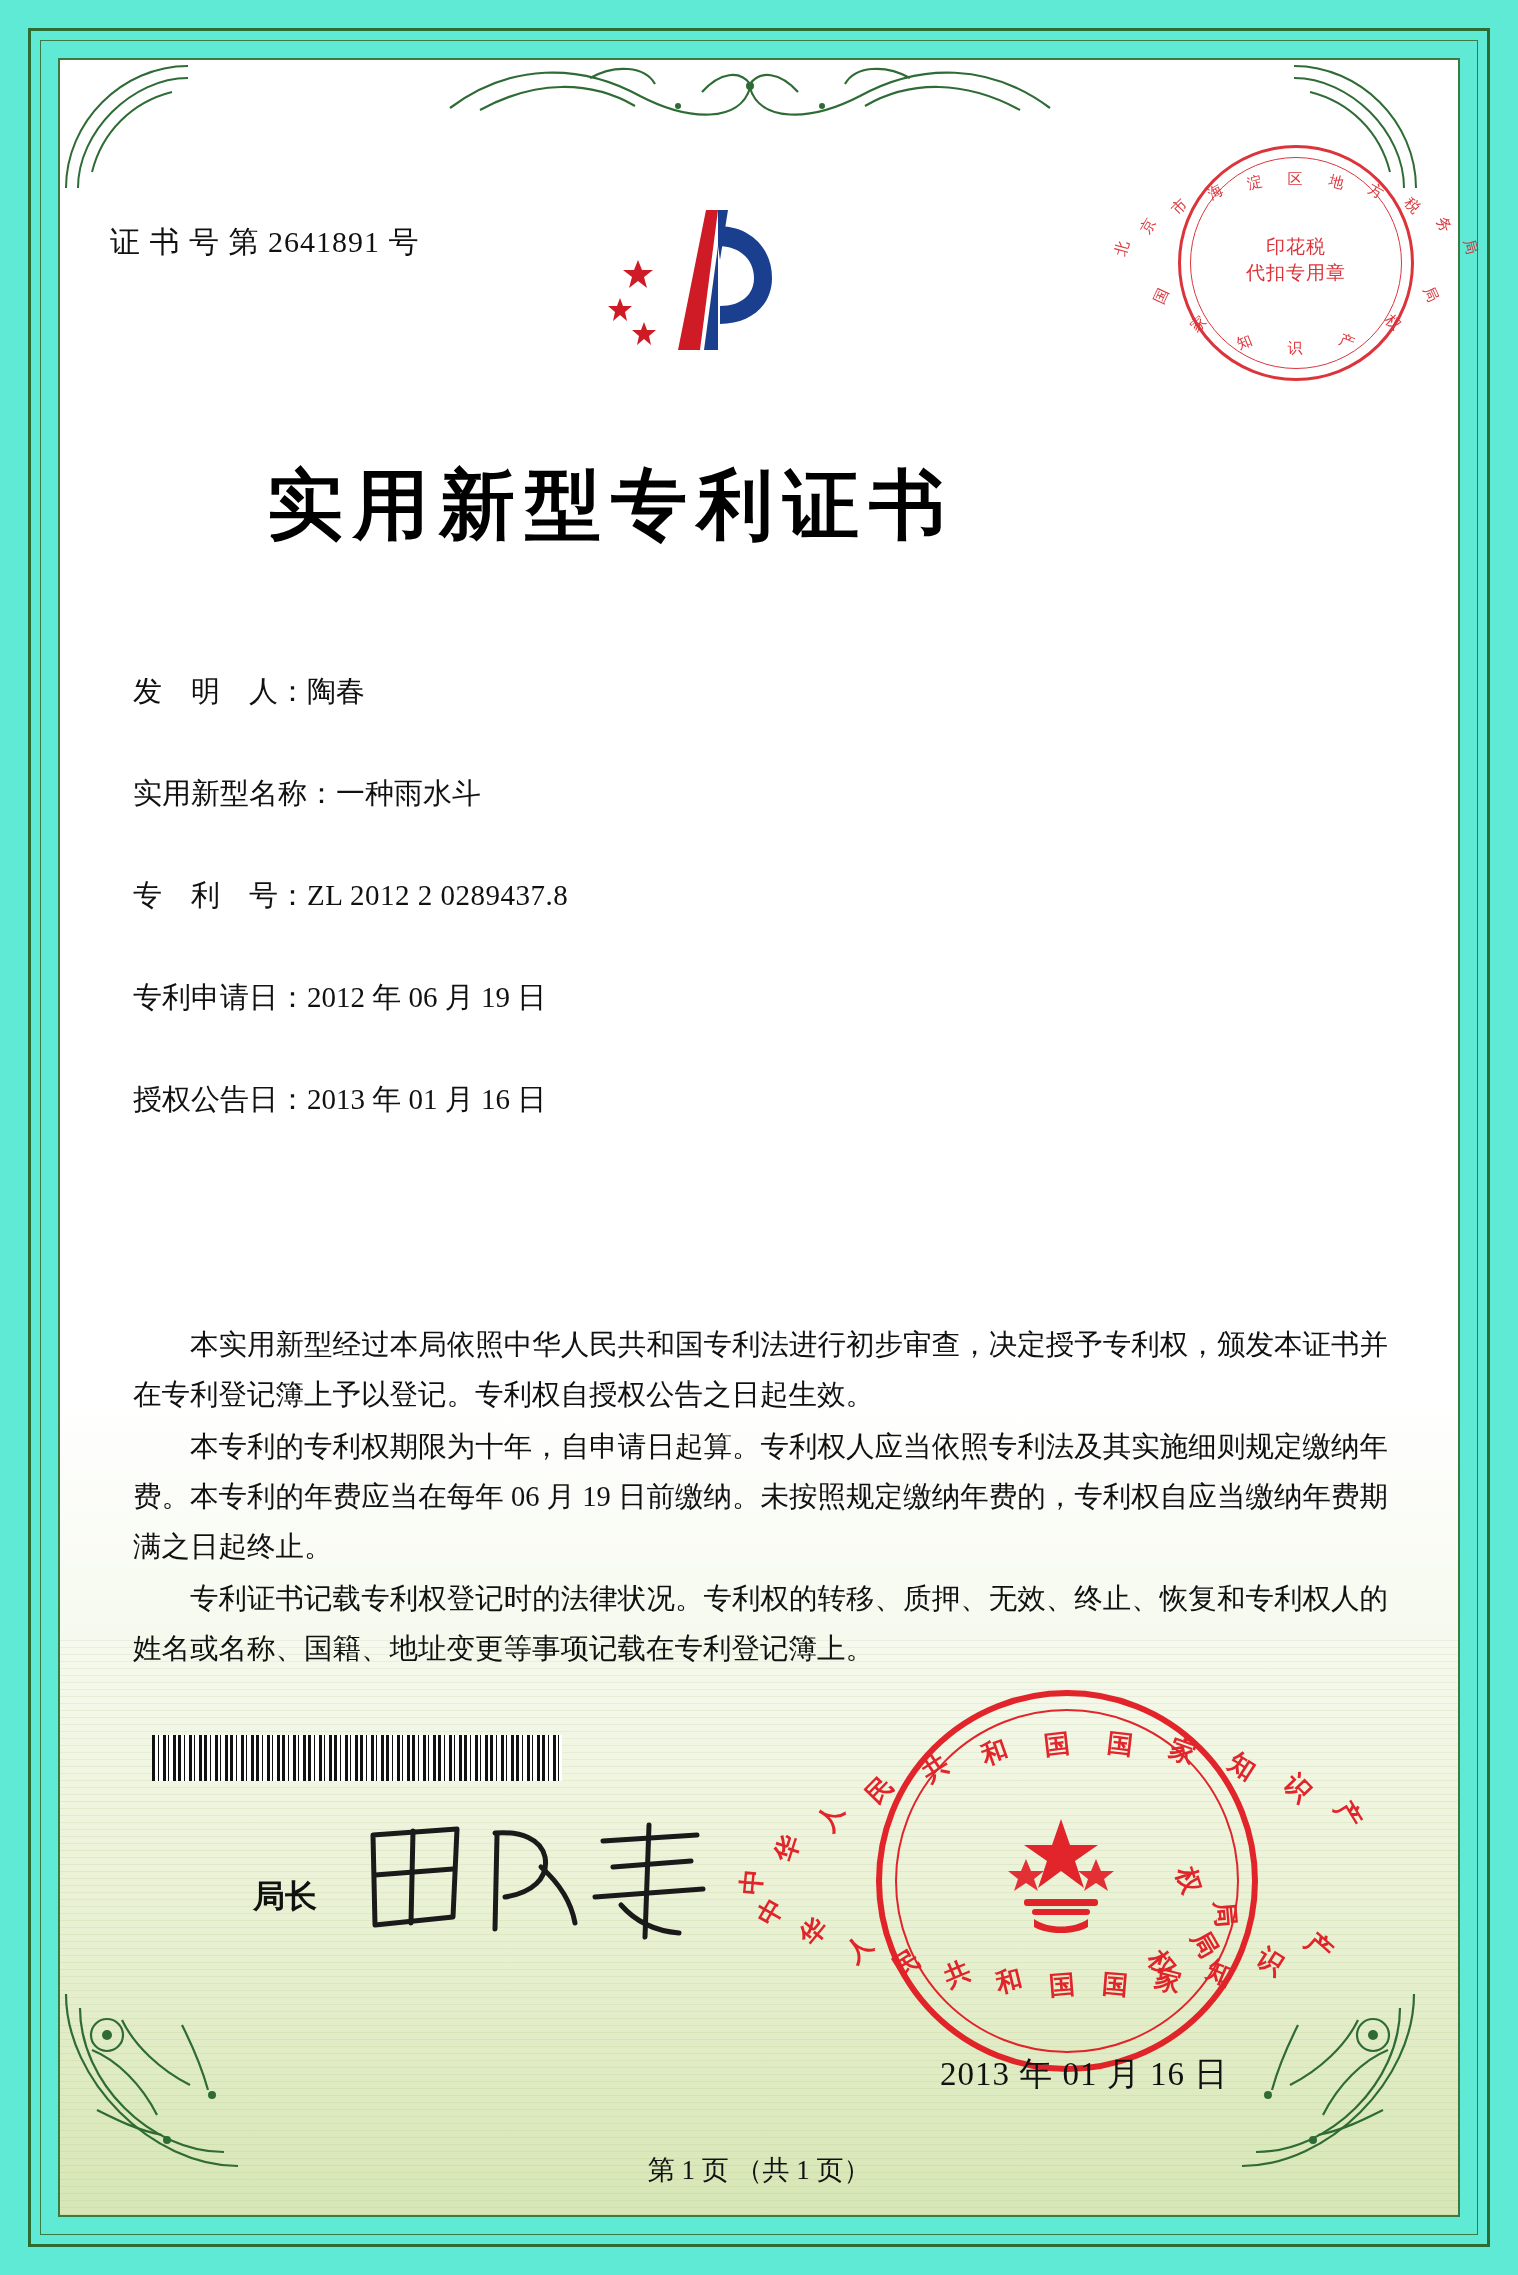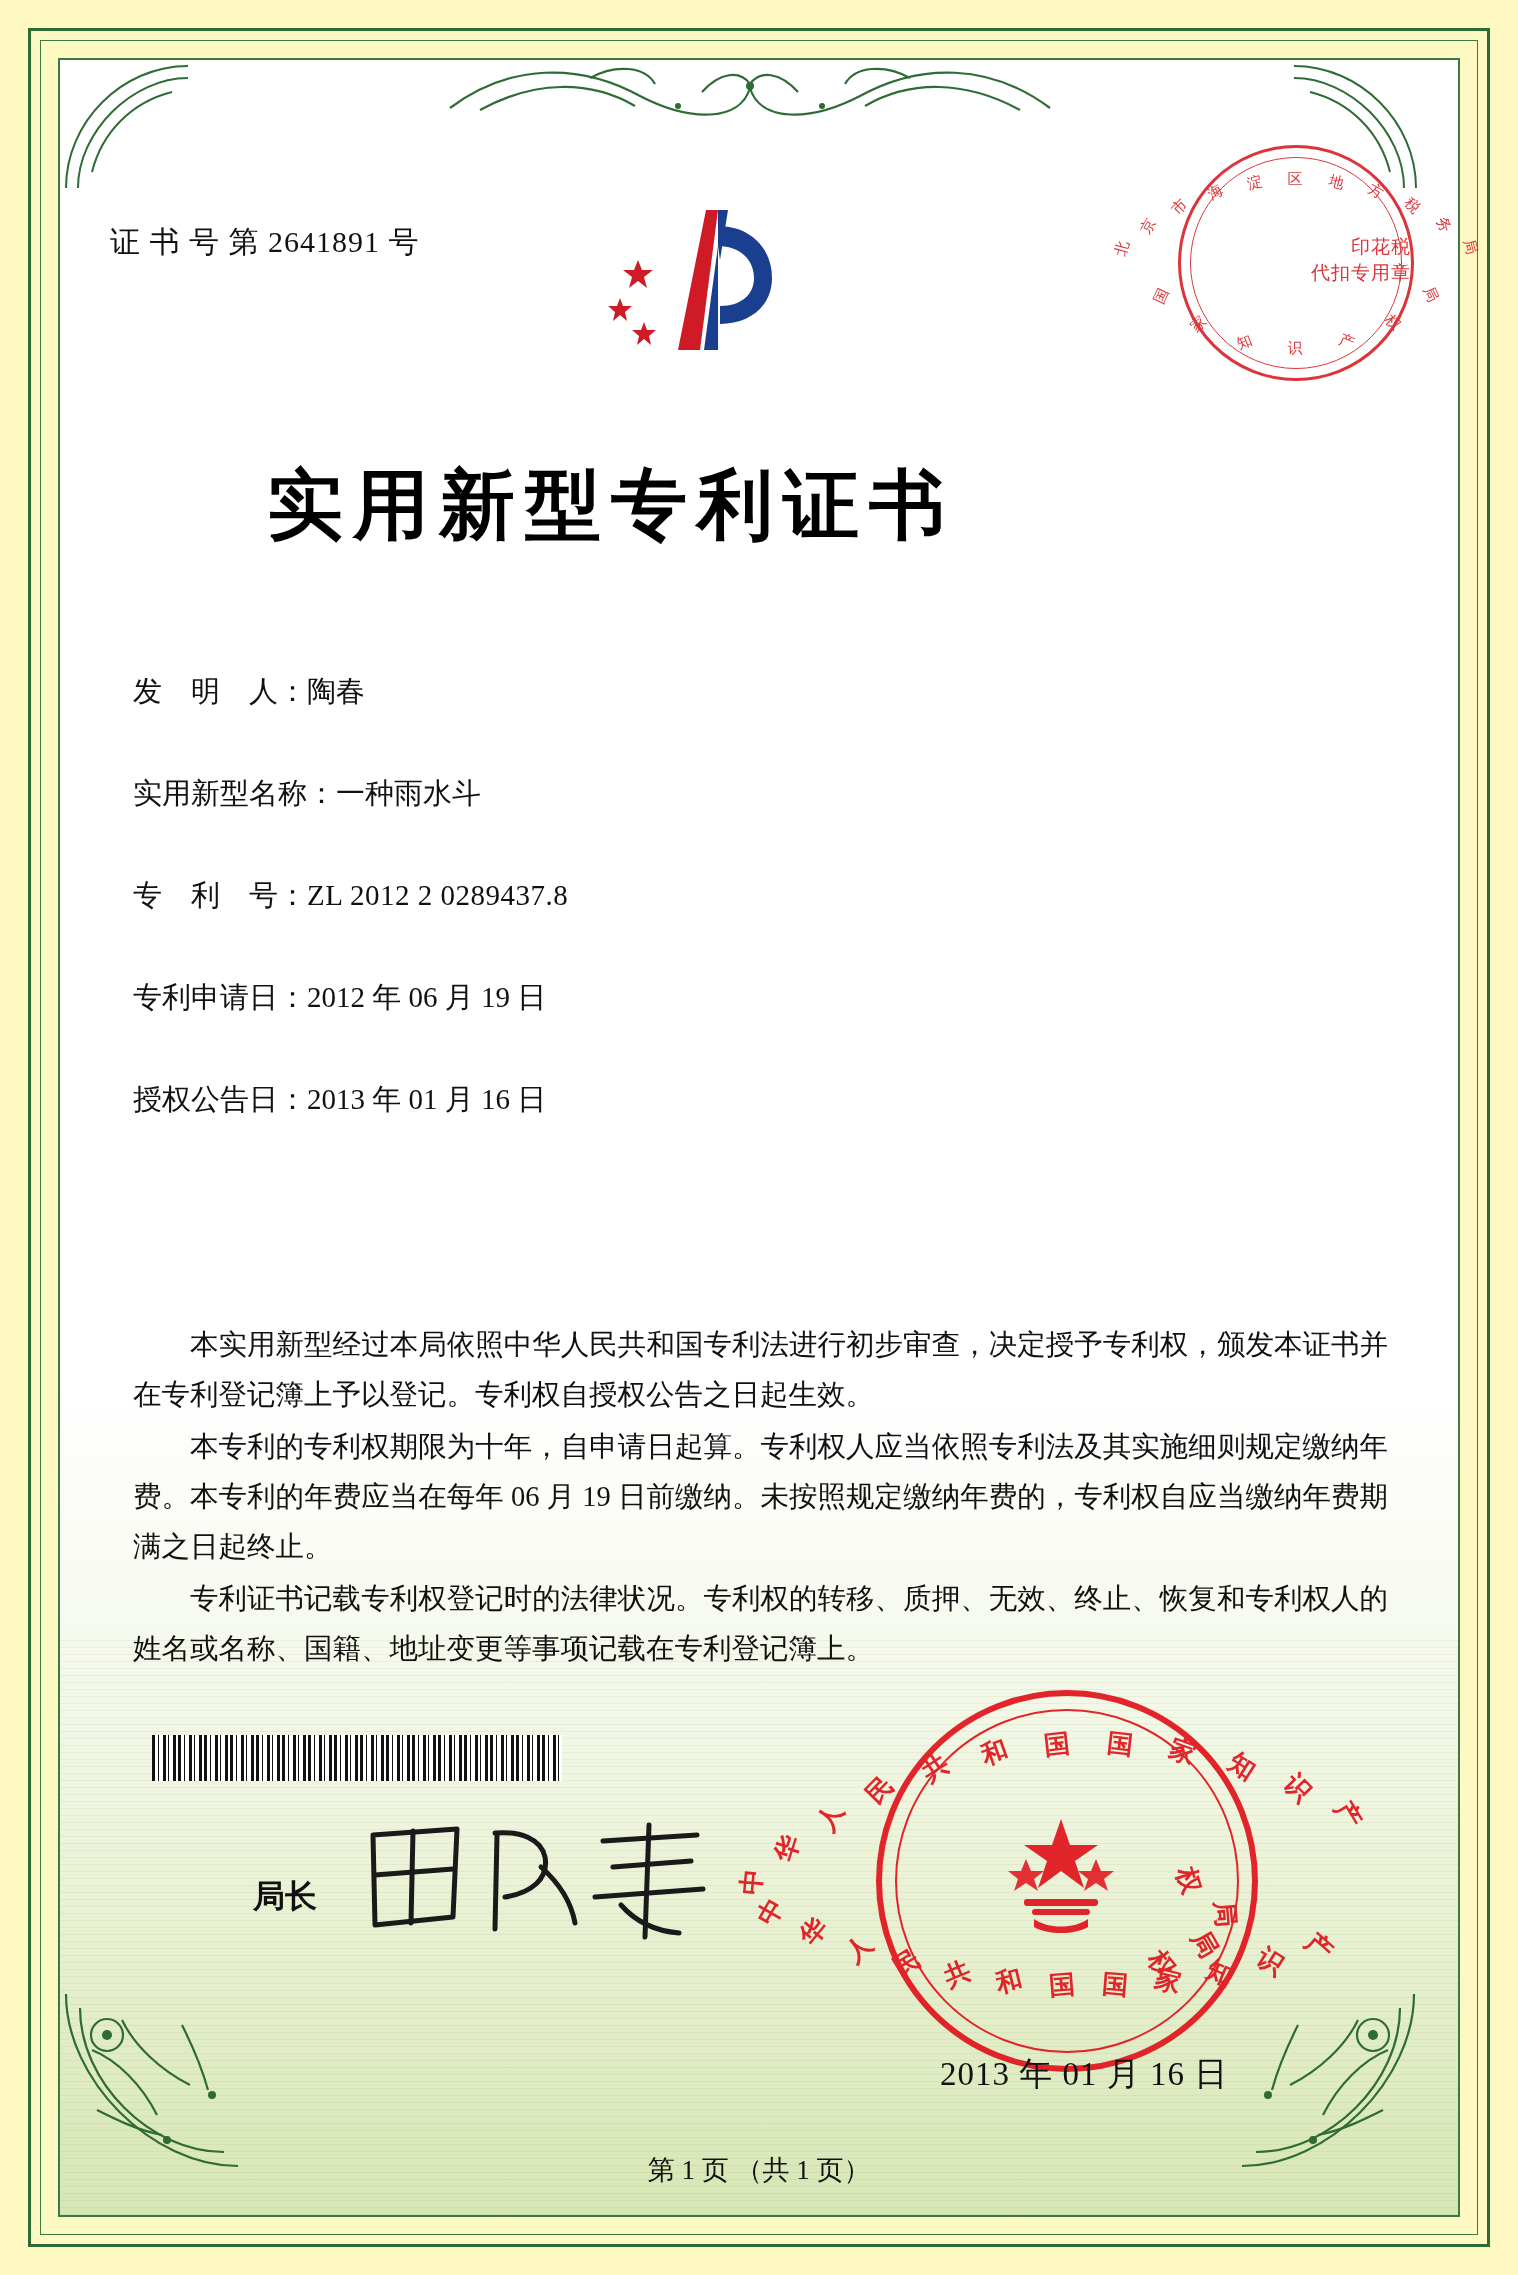--- a/index.html
+++ b/index.html
@@ -7,21 +7,21 @@
     padding: 0;
     background: #ffffff;
   }
   body {
     font-family: "Liberation Serif", "DejaVu Serif", serif;
   }
   .page {
     position: relative;
     width: 1518px;
     height: 2275px;
-    background: #fef9c3;
+    background: #5eead4;
     overflow: hidden;
   }
   
   .frame-outer {
     position: absolute;
     left: 28px; top: 28px;
     width: 1462px; height: 2219px;
     border: 3px solid #2e6b33;
     box-sizing: border-box;
   }
@@ -112,21 +112,21 @@
     text-align: center;
     font-size: 15px;
     letter-spacing: 2px;
     font-family: "Liberation Serif", serif;
   }
   .tax-stamp .arc-top { top: 22px; }
   .tax-stamp .arc-bottom { bottom: 20px; }
   .tax-stamp .mid {
     position: absolute;
     left: 0; width: 230px; top: 86px;
-    text-align: right;
+    text-align: center;
     font-size: 19px;
     line-height: 26px;
     letter-spacing: 1px;
   }
   .curve-char { display: inline-block; }
 
   
   .doc-title {
     position: absolute;
     left: 0; top: 455px;

